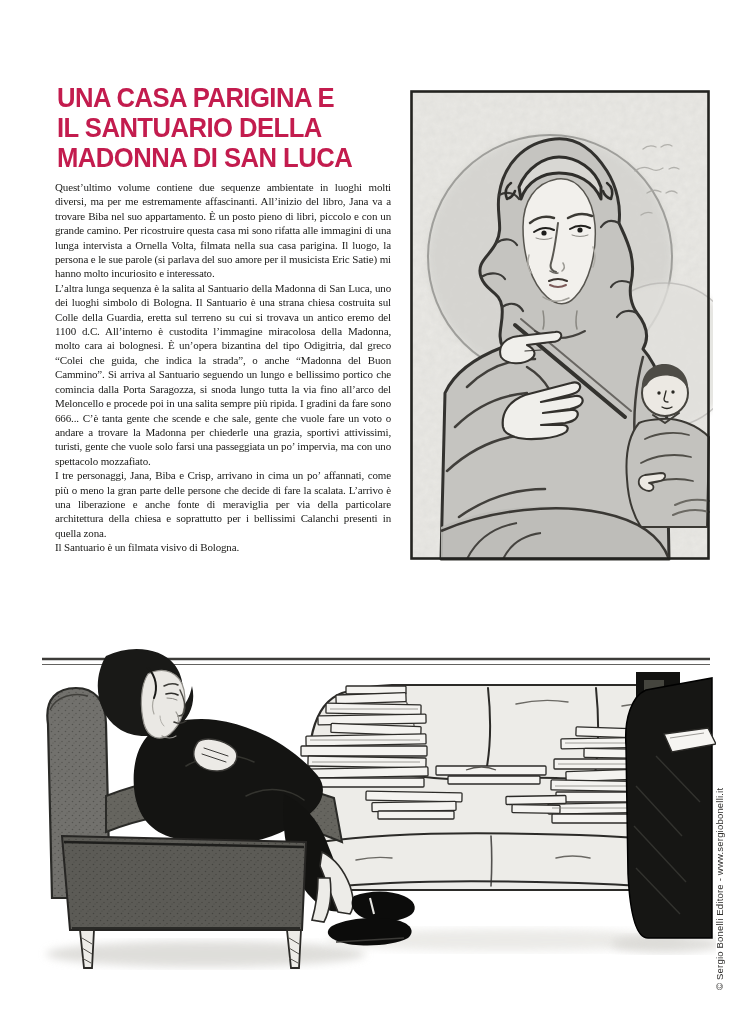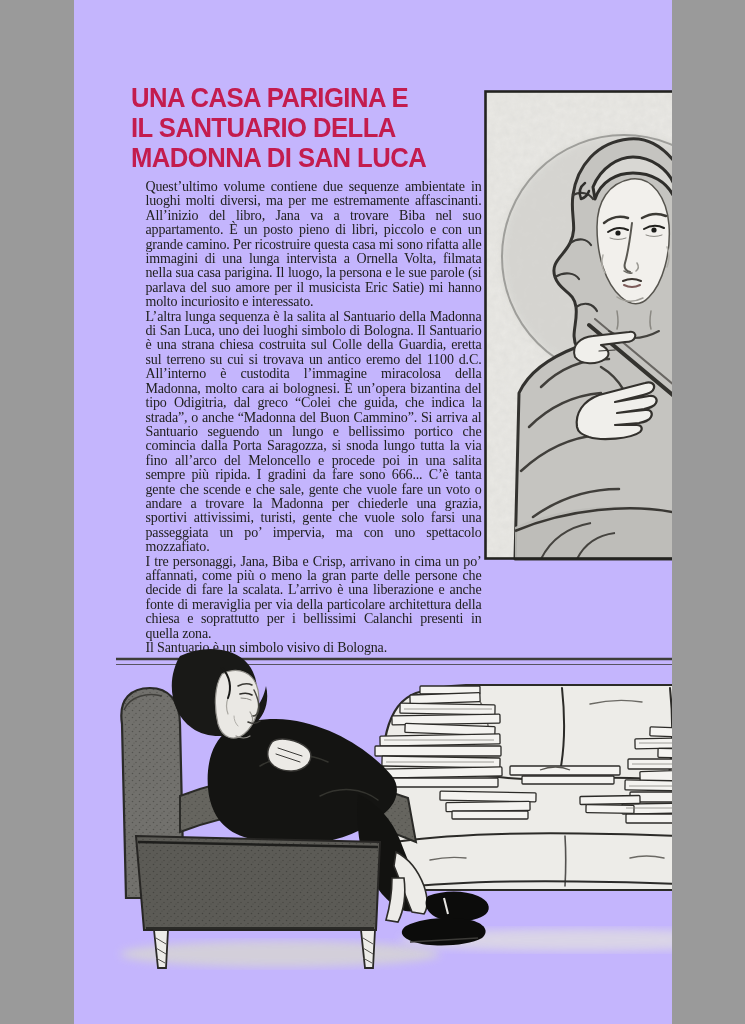--- a/index.html
+++ b/index.html
@@ -1,29 +1,29 @@
 <!DOCTYPE html>
 <html><head>
 <meta charset="utf-8">
 <style>
   html,body { margin:0; padding:0; background:#9a9a9a; }
   .page {
-    position:relative; width:598px; height:1024px; background:#c4b5fd;
+    position:relative; width:745px; height:1024px; background:#ffffff;
     overflow:hidden; font-family:"Liberation Serif", serif; margin:0 auto;
   }
   .title-block { position:absolute; left:57px; top:82px; width:370px; }
   .title-block h1 {
     margin:0; font-family:"Liberation Sans", sans-serif; font-weight:700;
     font-size:28.5px; line-height:30px; letter-spacing:-0.6px;
     transform:scaleX(0.9); transform-origin:0 0; white-space:nowrap;
   }
   .title-line { display:block; }
   .article {
-    position:absolute; left:72px; top:180px; width:336px;
-    font-size:14px; line-height:14.4px; letter-spacing:-0.15px;
+    position:absolute; left:55px; top:180px; width:336px;
+    font-size:11px; line-height:14.4px; letter-spacing:-0.15px;
     text-align:justify; color:#21211f;
   }
   .article p { margin:0; }
   .em { }
   figure { margin:0; padding:0; }
   .madonna-figure { position:absolute; left:407px; top:87px; width:306px; height:476px; }
   .room-figure { position:absolute; left:36px; top:646px; width:680px; height:332px; }
   .madonna-figure svg, .room-figure svg { display:block; width:100%; height:100%; }
   .copyright-vertical {
     position:absolute; left:714px; top:990px; transform:rotate(-90deg);
@@ -43,21 +43,21 @@
       <span class="title-line">UNA CASA PARIGINA E</span>
       <span class="title-line">IL SANTUARIO DELLA</span>
       <span class="title-line">MADONNA DI SAN LUCA</span>
     </h1>
   </header>
 
   <main class="article">
     <p><span>Quest’ultimo volume contiene due sequenze ambientate in luoghi molti diversi, ma per me estremamente affascinanti. All’inizio del libro, Jana va a trovare Biba nel suo appartamento. È un posto pieno di libri, piccolo e con un grande camino. Per ricostruire questa casa mi sono rifatta alle immagini di una lunga intervista a Ornella Volta, filmata nella sua casa parigina. Il luogo, la persona e le sue parole (si parlava del suo amore per il musicista Eric Satie) mi hanno molto incuriosito e interessato.</span></p>
     <p><span>L’altra lunga sequenza è la salita al Santuario della Madonna di San Luca, uno dei luoghi simbolo di Bologna. Il Santuario è una strana chiesa costruita sul Colle della Guardia, eretta sul terreno su cui si trovava un antico eremo del 1100 d.C. All’interno è custodita l’immagine miracolosa della Madonna, molto cara ai bolognesi. È un’opera bizantina del tipo </span><span class="em">Odigitria</span><span>, dal greco “Colei che guida, che indica la strada”, o anche “Madonna del Buon Cammino”. Si arriva al Santuario seguendo un lungo e bellissimo portico che comincia dalla Porta Saragozza, si snoda lungo tutta la via fino all’arco del Meloncello e procede poi in una salita sempre più ripida. I gradini da fare sono 666... C’è tanta gente che scende e che sale, gente che vuole fare un voto o andare a trovare la Madonna per chiederle una grazia, sportivi attivissimi, turisti, gente che vuole solo farsi una passeggiata un po’ impervia, ma con uno spettacolo mozzafiato.</span></p>
     <p><span>I tre personaggi, Jana, Biba e Crisp, arrivano in cima un po’ affannati, come più o meno la gran parte delle persone che decide di fare la scalata. L’arrivo è una liberazione e anche fonte di meraviglia per via della particolare architettura della chiesa e soprattutto per i bellissimi Calanchi presenti in quella zona.</span></p>
-    <p><span>Il Santuario è un simbolo visivo di Bologna.</span></p>
+    <p><span>Il Santuario è un filmata visivo di Bologna.</span></p>
   </main>
 
   <figure class="madonna-figure">
     <svg viewBox="0 0 306 476" xmlns="http://www.w3.org/2000/svg">
       <defs>
         <filter id="mottle">
             <feTurbulence type="fractalNoise" baseFrequency="0.14" numOctaves="3" seed="7" result="t"></feTurbulence>
             <feColorMatrix in="t" type="matrix" values="0 0 0 0 0.52  0 0 0 0 0.52  0 0 0 0 0.50  0 0 0 0.55 0" result="c"></feColorMatrix>
             <feComposite in="c" in2="SourceGraphic" operator="in"></feComposite>
           </filter>

